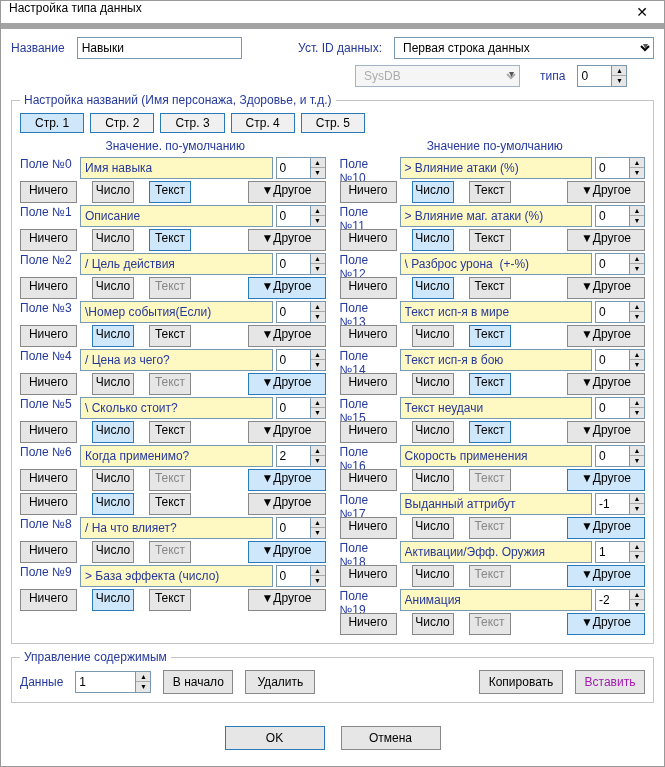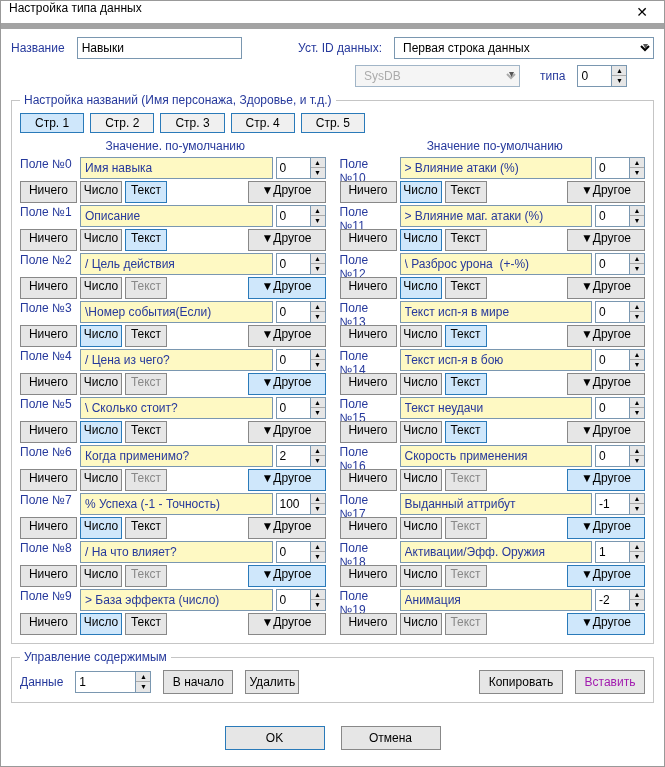--- a/index.html
+++ b/index.html
@@ -24,21 +24,21 @@
 .tab.active{background:#cfe7fb;border:1px solid #2a7ab9}
 .cols{display:flex;gap:14px}
 .col{flex:1;display:flex;flex-direction:column;gap:2px}
 .hdr{display:flex;gap:4px;color:#26399c;margin-bottom:2px}
 .hdr .h1{width:60px}
 .hdr .h2{flex:1;text-align:center}
 .hdr .h3{width:55px;text-align:right}
 .frow{display:flex;gap:3px;align-items:flex-start;height:22px}
 .flabel{width:57px;color:#26399c}
 .fname{flex:1;border:1px solid #7a97b0;padding:2px 4px;height:22px;color:#26399c;background:#fef9c3}
-.segrow{display:flex;gap:3px;align-items:center;height:22px}
+.segrow{display:flex;gap:15px;align-items:center;height:22px}
 .seg{border:1px solid #888;padding:1px 0;height:22px;text-align:center;cursor:pointer;background:#e6e6e6}
 .seg.w1{width:57px}
 .seg.w2{width:42px}
 .seg.w3{width:42px}
 .seg.gap{flex:1}
 .seg.w4{width:78px}
 .seg.sel{background:#cfe7fb;border:1px solid #2a7ab9}
 .seg.dis{color:#888}
 .help{color:#26399c;margin:4px 2px 0;line-height:1.35}
 .btnrow{display:flex;justify-content:center;gap:16px;padding:14px 0 16px}
@@ -213,31 +213,20 @@
                 </div>
               </div>
             </div>
             <div class="segrow">
               <span class="seg w1">Ничего</span>
               <span class="seg w2">Число</span>
               <span class="seg w3 dis">Текст</span>
               <span class="seg gap" style="border:none;background:none"></span>
               <span class="seg w4 sel">▼Другое</span>
             </div>
-            <div class="frow">
-              <span class="flabel">Поле №7</span>
-              <input class="fname" value="% Успеха (-1 - Точность)" style="">
-              <div class="spin">
-                <input value="100" style="">
-                <div class="btns">
-                  <span>▲</span>
-                  <span>▼</span>
-                </div>
-              </div>
-            </div>
             <div class="segrow">
               <span class="seg w1">Ничего</span>
               <span class="seg w2 sel">Число</span>
               <span class="seg w3">Текст</span>
               <span class="seg gap" style="border:none;background:none"></span>
               <span class="seg w4">▼Другое</span>
             </div>
             <div class="frow">
               <span class="flabel">Поле №8</span>
               <input class="fname" value="/ На что влияет?" style="">
@@ -470,21 +459,21 @@
    <div class="row" style="margin:0">
     <span class="lbl">Данные</span>
     <div class="spin">
             <input style="width: 60px;" value="1">
             <div class="btns">
               <span>▲</span>
               <span>▼</span>
             </div>
           </div>
     <span class="btn" style="width:70px">В начало</span>
-    <span class="btn" style="width:54px">Удалить</span>
+    <span class="btn" style="width:70px">Удалить</span>
     <span style="flex:1"></span>
     <span class="btn" style="width:84px">Копировать</span>
     <span class="btn dis" style="width:70px">Вставить</span>
    </div>
   </fieldset>
 
   <div class="help">Названия могут иметь ссылки вида \udb[1:2] или \udb[1:2:3]. (Тип=1, Данные=2, Значение=3)</div>
 
  </div>
  <div class="btnrow">

